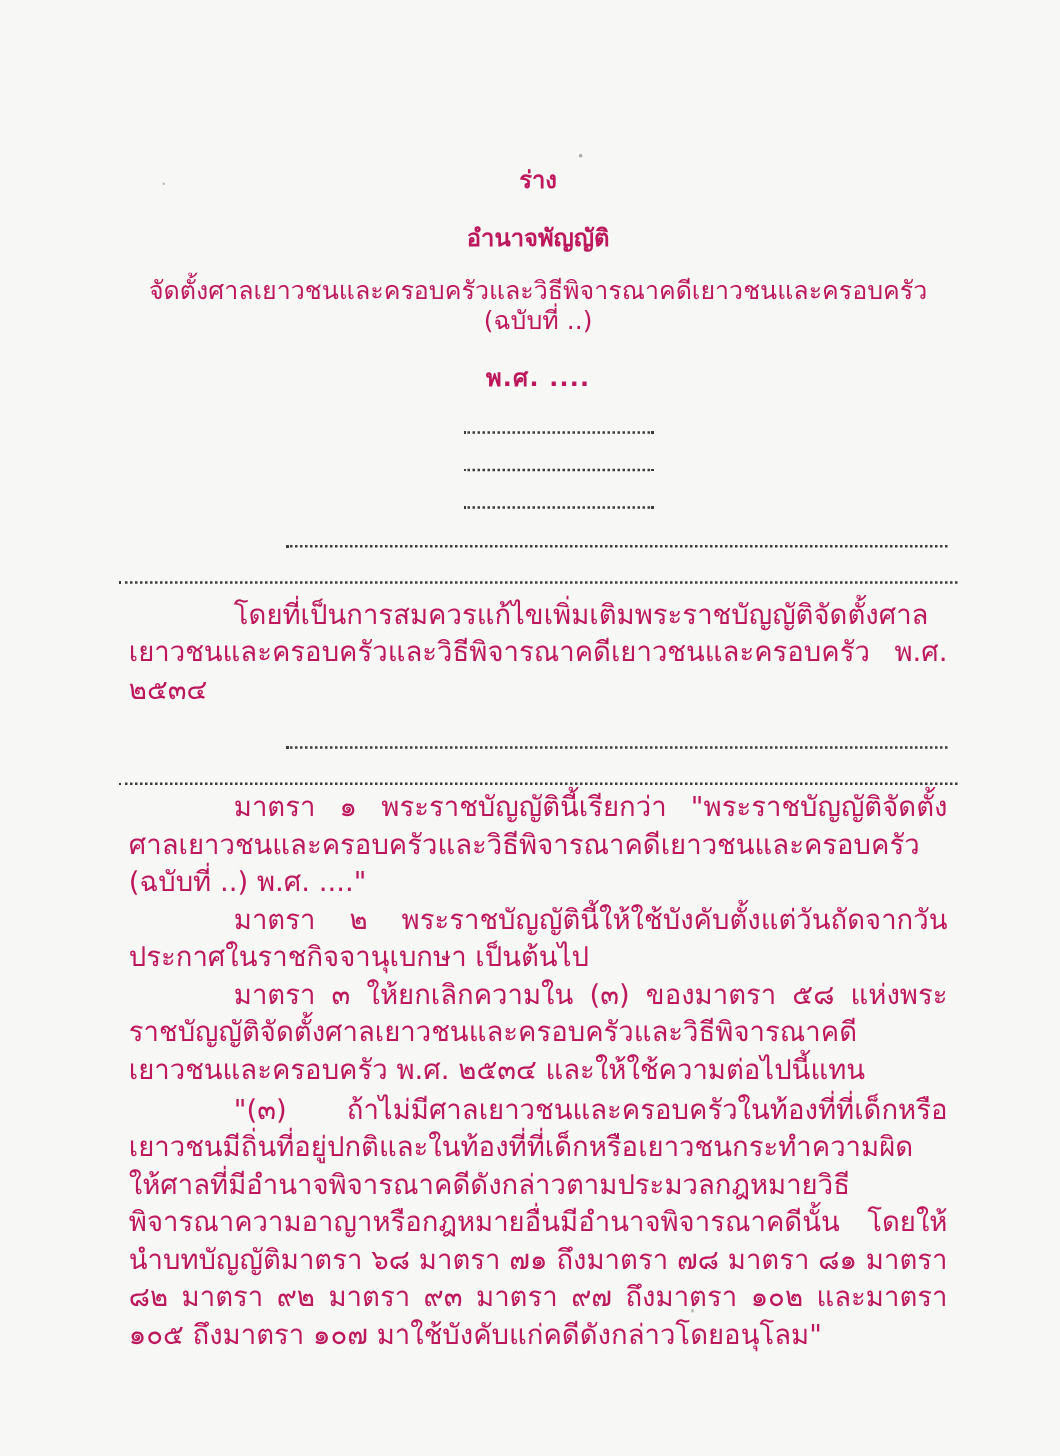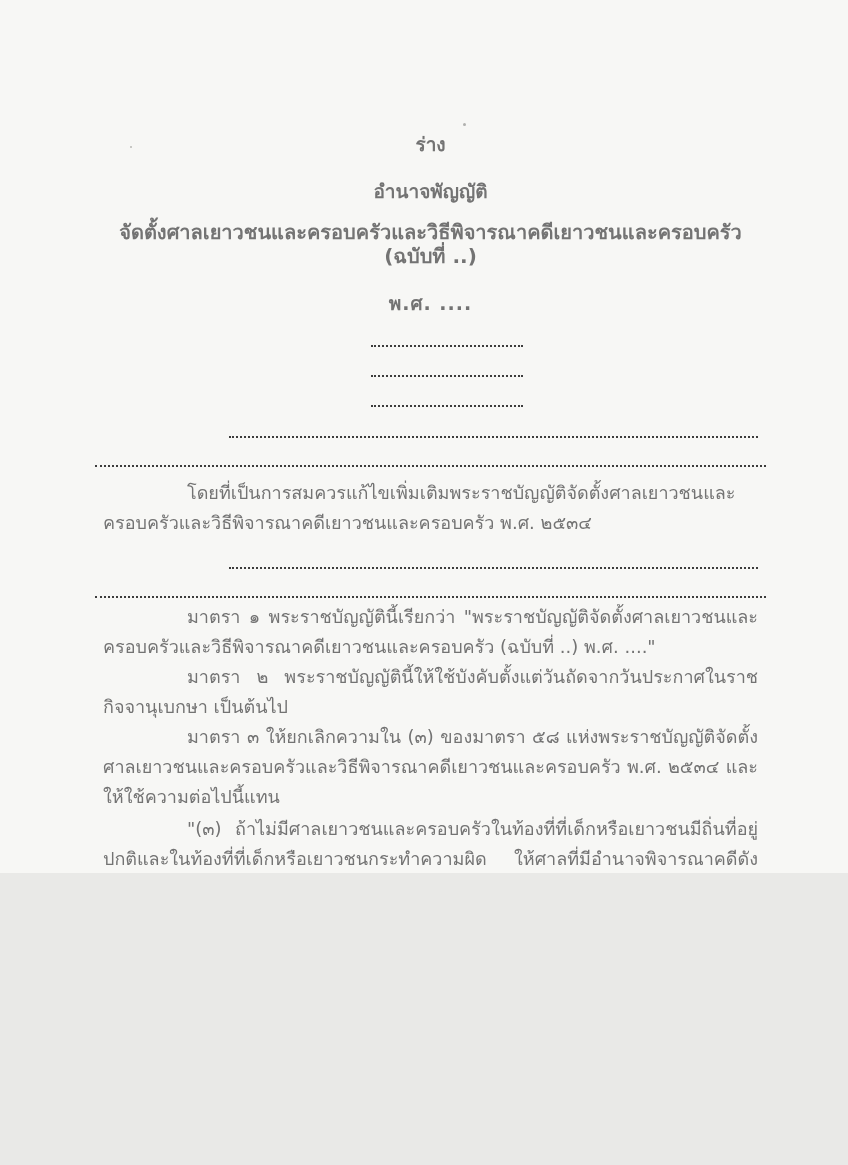--- a/index.html
+++ b/index.html
@@ -3,38 +3,38 @@
 <meta charset="utf-8">
 <style>
   html, body {
     margin: 0;
     padding: 0;
     background: #e9e9e7;
   }
   .page {
     position: relative;
     width: 848px;
-    height: 873px;
+    height: 1165px;
     margin: 0 auto;
     background: #f7f7f5;
-    color: #737373;
+    color: #be185d;
     font-family: "DejaVu Sans", "Liberation Sans", sans-serif;
     box-sizing: border-box;
     padding: 132px 90px 0 103px;
     overflow: hidden;
   }
   .title-line {
     text-align: center;
     font-size: 19px;
     line-height: 24px;
     font-weight: 600;
   }
   .title-draft   { margin-top: 0; }
   .title-act     { margin-top: 23px; }
-  .title-name    { margin-top: 17px; font-size: 20px; font-weight: 700; }
+  .title-name    { margin-top: 17px; font-size: 20px; font-weight: 400; }
   .title-era     { margin-top: 23px; letter-spacing: 1px; }
 
   .dots-short {
     width: 152px;
     height: 0;
     margin: 28px auto 0 auto;
     transform: translateX(16px);
     border-bottom: 2px dotted #3c3c3c;
   }
   .dots-short.first { margin-top: 30px; }
@@ -45,21 +45,21 @@
     border-bottom: 2px dotted #3c3c3c;
   }
   .dots-full {
     height: 0;
     margin: 27px -8px 0 -8px;
     border-bottom: 2px dotted #3c3c3c;
   }
 
   .para {
     margin: 0;
-    font-size: 18px;
+    font-size: 22px;
     line-height: 30px;
     text-align: justify;
     text-indent: 84px;
     text-justify: inter-word;
   }
   .para.preamble    { margin-top: 11px; }
   .para.section     { margin-top: 0; }
   .para.first-after-dots { margin-top: 4px; }
   .para.replacement { margin-top: 2px; }
 

